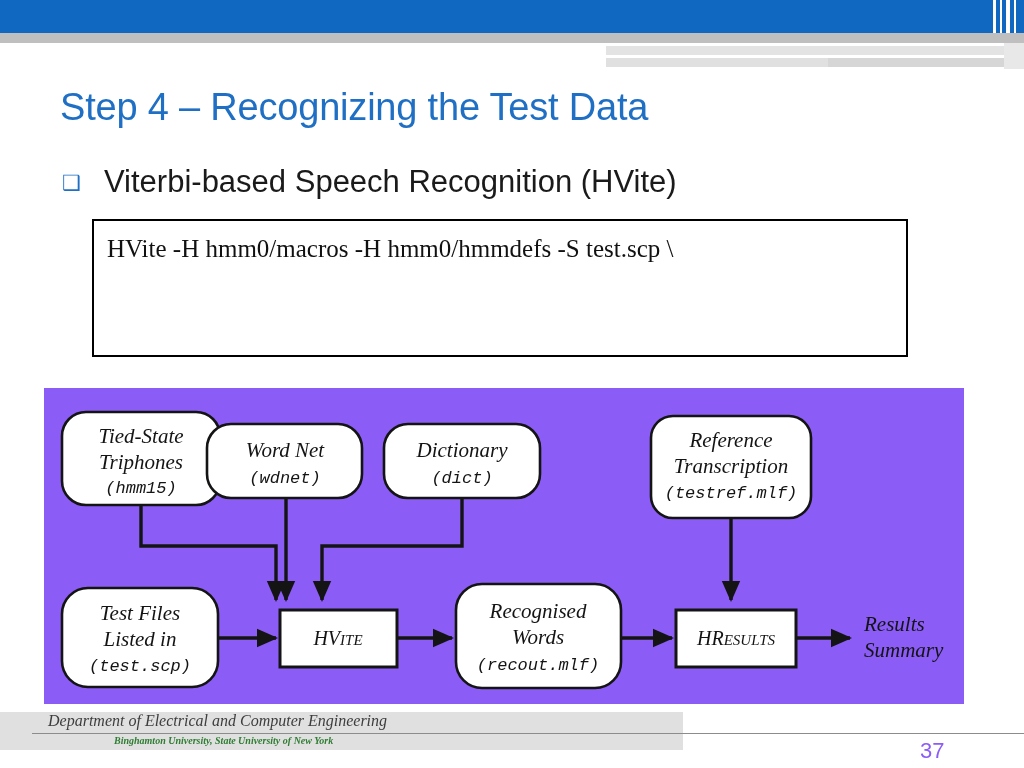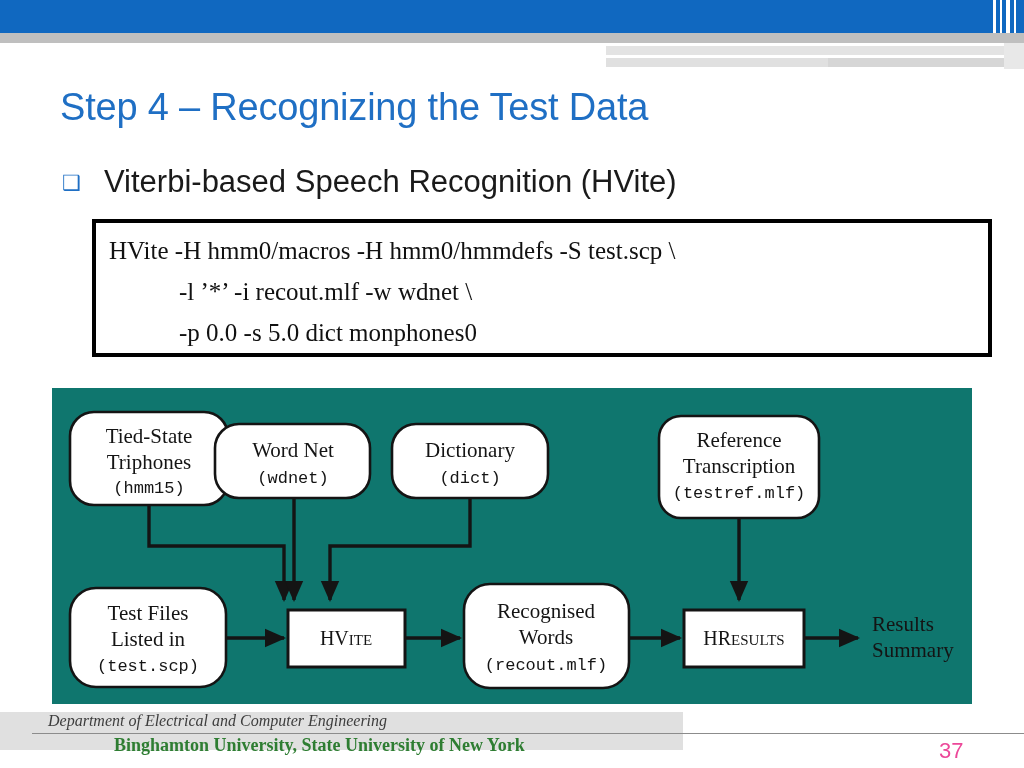--- a/index.html
+++ b/index.html
@@ -90,42 +90,43 @@
   #bullet-text {
     font-size: 31px;
     color: #1a1a1a;
     white-space: nowrap;
   }
 
   
   #command-box {
     position: absolute;
     left: 92px; top: 219px;
-    width: 900px; height: 138px;
-    border: 4px solid #000000;
+    width: 816px; height: 138px;
+    border: 2px solid #000000;
     box-sizing: border-box;
     background: #ffffff;
   }
   .cmd-line {
     font-family: "Liberation Serif", serif;
     font-size: 25px;
     color: #111111;
     white-space: pre;
     line-height: 1.02;
   }
   #cmd-line-1 { position: absolute; left: 13px; top: 15px; }
   #cmd-line-2 { position: absolute; left: 83px; top: 56px; }
   #cmd-line-3 { position: absolute; left: 83px; top: 97px; }
 
   
   #diagram {
     position: absolute;
-    left: 52px; top: 388px;
+    left: 44px; top: 388px;
     width: 920px; height: 316px;
-    background: #0f766e;
+    background: #8b5cf6;
+    font-style: italic;
   }
   #diagram svg { display: block; }
 
   .node-label {
     font-family: "Liberation Serif", serif;
     fill: #141414;
     text-anchor: middle;
   }
   .node-label.main  { font-size: 21px; }
   .node-label.mono  { font-family: "Liberation Mono", monospace; font-size: 17px; }
@@ -177,30 +178,31 @@
     font-family: "Liberation Serif", serif;
     font-style: italic;
     font-size: 16px;
     color: #3d3d3d;
     white-space: nowrap;
   }
   #footer-univ {
     position: absolute;
     left: 114px; top: 735px;
     font-family: "Liberation Serif", serif;
+    font-style: italic;
     font-weight: bold;
-    font-size: 18px;
+    font-size: 10px;
     color: #2e7d32;
     white-space: nowrap;
   }
   #page-number {
     position: absolute;
-    left: 939px; top: 738px;
+    left: 920px; top: 738px;
     font-size: 22px;
-    color: #ec4899;
+    color: #8b5cf6;
     white-space: nowrap;
   }
 </style>
 </head>
 <body>
 
 <div id="top-bar"></div>
 <div id="top-bar-gray"></div>
 <div class="deco-stripe" id="deco-v1"></div>
 <div class="deco-stripe" id="deco-v2"></div>
@@ -213,22 +215,20 @@
 
 <div id="slide-title">Step 4 – Recognizing the Test Data</div>
 
 <div id="bullet-row">
   <span id="bullet-glyph">❑</span>
   <span id="bullet-text">Viterbi-based Speech Recognition (HVite)</span>
 </div>
 
 <div id="command-box">
   <div class="cmd-line" id="cmd-line-1">HVite -H hmm0/macros -H hmm0/hmmdefs -S test.scp \</div>
-  <div class="cmd-line" id="cmd-line-2">-l ’*’ -i recout.mlf -w wdnet \</div>
-  <div class="cmd-line" id="cmd-line-3">-p 0.0 -s 5.0 dict monphones0</div>
 </div>
 
 <div id="diagram">
 <svg width="920" height="316" viewBox="0 0 920 316" xmlns="http://www.w3.org/2000/svg">
   <defs>
     <marker id="arrowhead" markerWidth="7" markerHeight="7" refX="5.6" refY="3.1" orient="auto" markerUnits="strokeWidth">
       <path d="M0,0.4 L6.2,3.1 L0,5.8 z" fill="#141414"></path>
     </marker>
   </defs>
 

